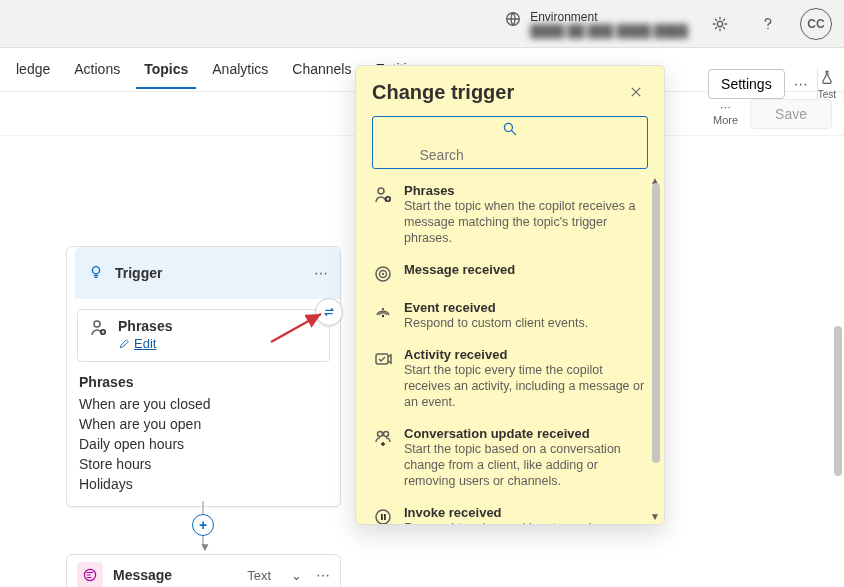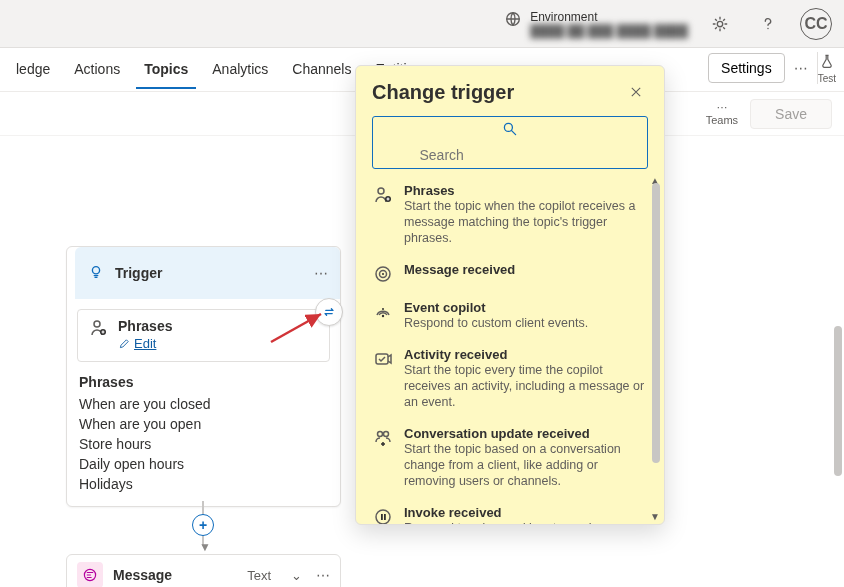--- a/index.html
+++ b/index.html
@@ -4,28 +4,28 @@
 <style>
   * { box-sizing: border-box; font-family: "Segoe UI", -apple-system, sans-serif; }
   body { margin:0; width:844px; height:587px; overflow:hidden; background:#fff; color:#323130; font-size:14px; position:relative; }
 
   
   .topbar { height:48px; background:#f3f2f1; border-bottom:1px solid #e1dfdd; display:flex; align-items:center; justify-content:flex-end; padding:8px 12px; gap:16px; }
   .env-block { display:flex; align-items:flex-start; gap:8px; }
   .env-text { display:flex; flex-direction:column; font-size:12px; line-height:14px; }
   .env-name { filter:blur(3px); color:#666; }
   .icon-btn { width:32px; height:32px; display:flex; align-items:center; justify-content:center; cursor:pointer; color:#605e5c; }
-  .avatar-circle { width:32px;height:32px;border:1px solid #605e5c;border-radius:50%;display:flex;align-items:center;justify-content:center;font-size:16px;font-weight:600;color:#605e5c;text-align:center; }
+  .avatar-circle { width:32px;height:32px;border:1px solid #605e5c;border-radius:50%;display:flex;align-items:center;justify-content:center;font-size:12px;font-weight:600;color:#605e5c;text-align:center; }
 
   
   .navrow { height:44px; display:flex; align-items:center; border-bottom:1px solid #edebe9; padding:0 8px; font-size:14px; position:relative; }
   .navtabs { display:flex; gap:8px; }
   .navtab { padding:10px 8px; color:#323130; cursor:pointer; border-bottom:2px solid transparent; }
   .navtab.active { border-bottom:2px solid #0f6cbd; font-weight:600; }
-  .navright { position:absolute; right:8px; top:4px; display:flex; align-items:center; }
+  .navright { position:absolute; right:8px; top:20px; display:flex; align-items:center; }
   .settings-btn { border:1px solid #c8c6c4; background:#fff; border-radius:4px; padding:6px 12px; font-size:14px; cursor:pointer; }
   .more-btn { width:32px;height:32px;display:flex;align-items:center;justify-content:center;cursor:pointer;color:#605e5c; }
   .divider-v { width:1px;height:32px;background:#e1dfdd; }
   .test-btn { display:flex;flex-direction:column;align-items:center;font-size:10px;color:#605e5c;cursor:pointer;gap:2px; }
 
   
   .canvasbar { height:44px; display:flex; align-items:center; justify-content:flex-end; padding:0 12px; gap:12px; border-bottom:1px solid #f3f2f1; }
   .canvasbar .more-col { display:flex;flex-direction:column;align-items:center;font-size:11px;color:#605e5c;cursor:pointer; }
   .save-btn { background:#faf9f8;border:1px solid #edebe9;border-radius:4px;padding:6px 24px;color:#a19f9d;font-size:14px; }
 
@@ -132,21 +132,21 @@
           </svg>
       </span>
       <span>Test</span>
     </div>
   </div>
 </div>
 
 <div class="canvasbar">
   <div class="more-col">
     <span>⋯</span>
-      <span>Teams</span>
+      <span>More</span>
   </div>
   <button class="save-btn"><span>Save</span></button>
 </div>
 
 <div class="canvas">
 
   <div class="trigger-card">
     <div class="trigger-head">
       <span>
         <svg width="18" height="18" viewBox="0 0 20 20">
@@ -182,22 +182,22 @@
         <svg width="16" height="16" viewBox="0 0 20 20">
             <path d="M6 8h9l-2-2M14 12H5l2 2" fill="none" stroke="#0f6cbd" stroke-width="1.6" stroke-linecap="round" stroke-linejoin="round"></path>
           </svg>
       </div>
     </div>
     <div class="phrase-list">
       <div class="phrase-list-title">Phrases</div>
       <div id="phrase-items">
           <div class="phrase-item">When are you closed</div>
           <div class="phrase-item">When are you open</div>
+          <div class="phrase-item">Daily open hours</div>
           <div class="phrase-item">Store hours</div>
-          <div class="phrase-item">Daily open hours</div>
           <div class="phrase-item">Holidays</div>
         </div>
     </div>
   </div>
 
   <svg class="red-arrow" width="70" height="40">
     <defs>
         <marker id="ah" markerWidth="8" markerHeight="8" refX="6" refY="3" orient="auto">
           <path d="M0 0L6 3L0 6z" fill="#d13438"></path>
         </marker>
@@ -280,21 +280,21 @@
         <div class="opt">
           <div class="opt-icon">
             <svg width="20" height="20" viewBox="0 0 20 20">
               <path d="M4 13c2-5 10-5 12 0" class="sv" stroke="#323130"></path>
               <path d="M6 13c1.5-3 6.5-3 8 0" class="sv" stroke="#323130"></path>
               <circle cx="10" cy="14" r="1.2" fill="#323130"></circle>
               <path d="M10 6v2" stroke="#323130" stroke-width="1.5"></path>
             </svg>
           </div>
           <div class="opt-body">
-            <div class="t">Event copilot</div>
+            <div class="t">Event received</div>
             <div class="d">Respond to custom client events.</div>
           </div>
         </div>
         <div class="opt">
           <div class="opt-icon">
             <svg width="20" height="20" viewBox="0 0 20 20">
               <rect x="3" y="5" width="12" height="10" rx="2" class="sv" stroke="#323130"></rect>
               <path d="M15 8l3-2v8l-3-2" class="sv" stroke="#323130"></path>
               <path d="M6 10l2 2 4-4" class="sv" stroke="#323130"></path>
             </svg>

